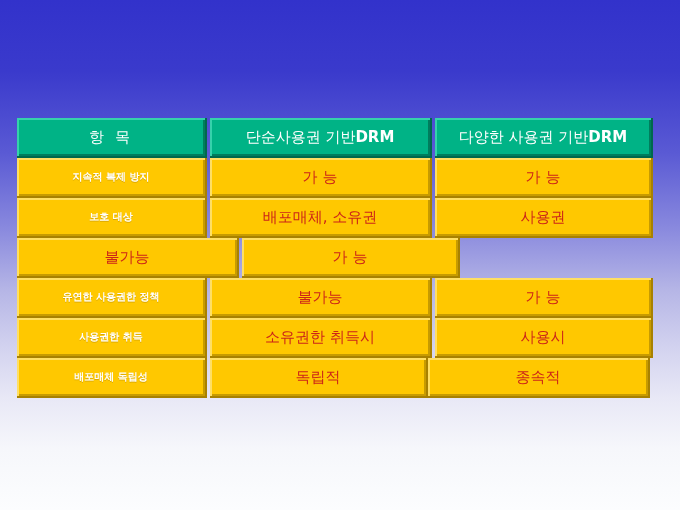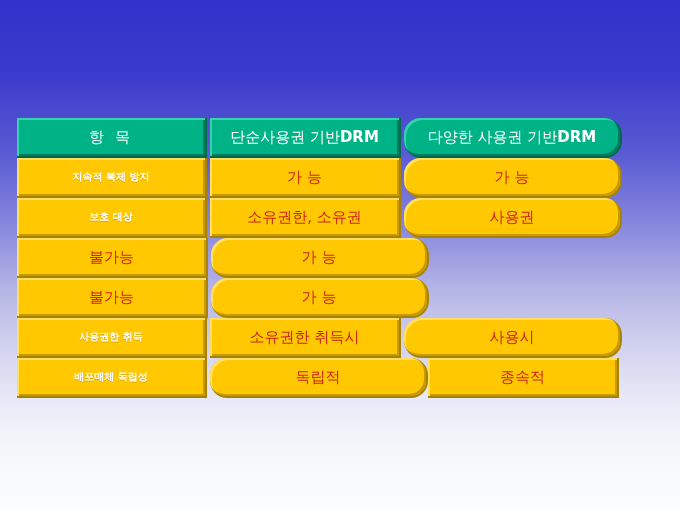--- a/index.html
+++ b/index.html
@@ -77,22 +77,22 @@
     height: 40px;
     box-sizing: border-box;
     display: flex;
     align-items: center;
     justify-content: center;
     font-size: 14px;
     white-space: nowrap;
     overflow: hidden;
   }
   .c1 { width: 190px; margin-right: 3px; }
-  .c2 { width: 191px; margin-right: 3px; }
-  .c3 { width: 218px; border-radius: 17px; }
+  .c2 { width: 222px; margin-right: 3px; }
+  .c3 { width: 218px; }
 
   
   .cell-teal {
     background: #00b386;
     color: #ffffff;
     box-shadow:
       inset 2px 2px 0 0 #35d2ab,
       inset -2px -2px 0 0 #007d5d,
       inset 0 0 0 1px rgba(0,0,0,0.04);
     border-bottom: 2px solid #00684d;
@@ -141,30 +141,31 @@
     </div>
 
     <div class="trow">
       <div class="cell c1 cell-gold txt-white">지속적 복제 방지</div>
       <div class="cell c2 cell-gold txt-red">가  능</div>
       <div class="cell c3 cell-gold txt-red">가  능</div>
     </div>
 
     <div class="trow">
       <div class="cell c1 cell-gold txt-white">보호 대상</div>
-      <div class="cell c2 cell-gold txt-red">소유권한, 소유권</div>
+      <div class="cell c2 cell-gold txt-red">배포매체, 소유권</div>
       <div class="cell c3 cell-gold txt-red">사용권</div>
     </div>
 
     <div class="trow">
       <div class="cell c2 cell-gold txt-red">불가능</div>
       <div class="cell c3 cell-gold txt-red">가  능</div>
     </div>
 
     <div class="trow">
+      <div class="cell c1 cell-gold txt-white">유연한 사용권한 정책</div>
       <div class="cell c2 cell-gold txt-red">불가능</div>
       <div class="cell c3 cell-gold txt-red">가  능</div>
     </div>
 
     <div class="trow">
       <div class="cell c1 cell-gold txt-white">사용권한 취득</div>
       <div class="cell c2 cell-gold txt-red">소유권한 취득시</div>
       <div class="cell c3 cell-gold txt-red">사용시</div>
     </div>
 

